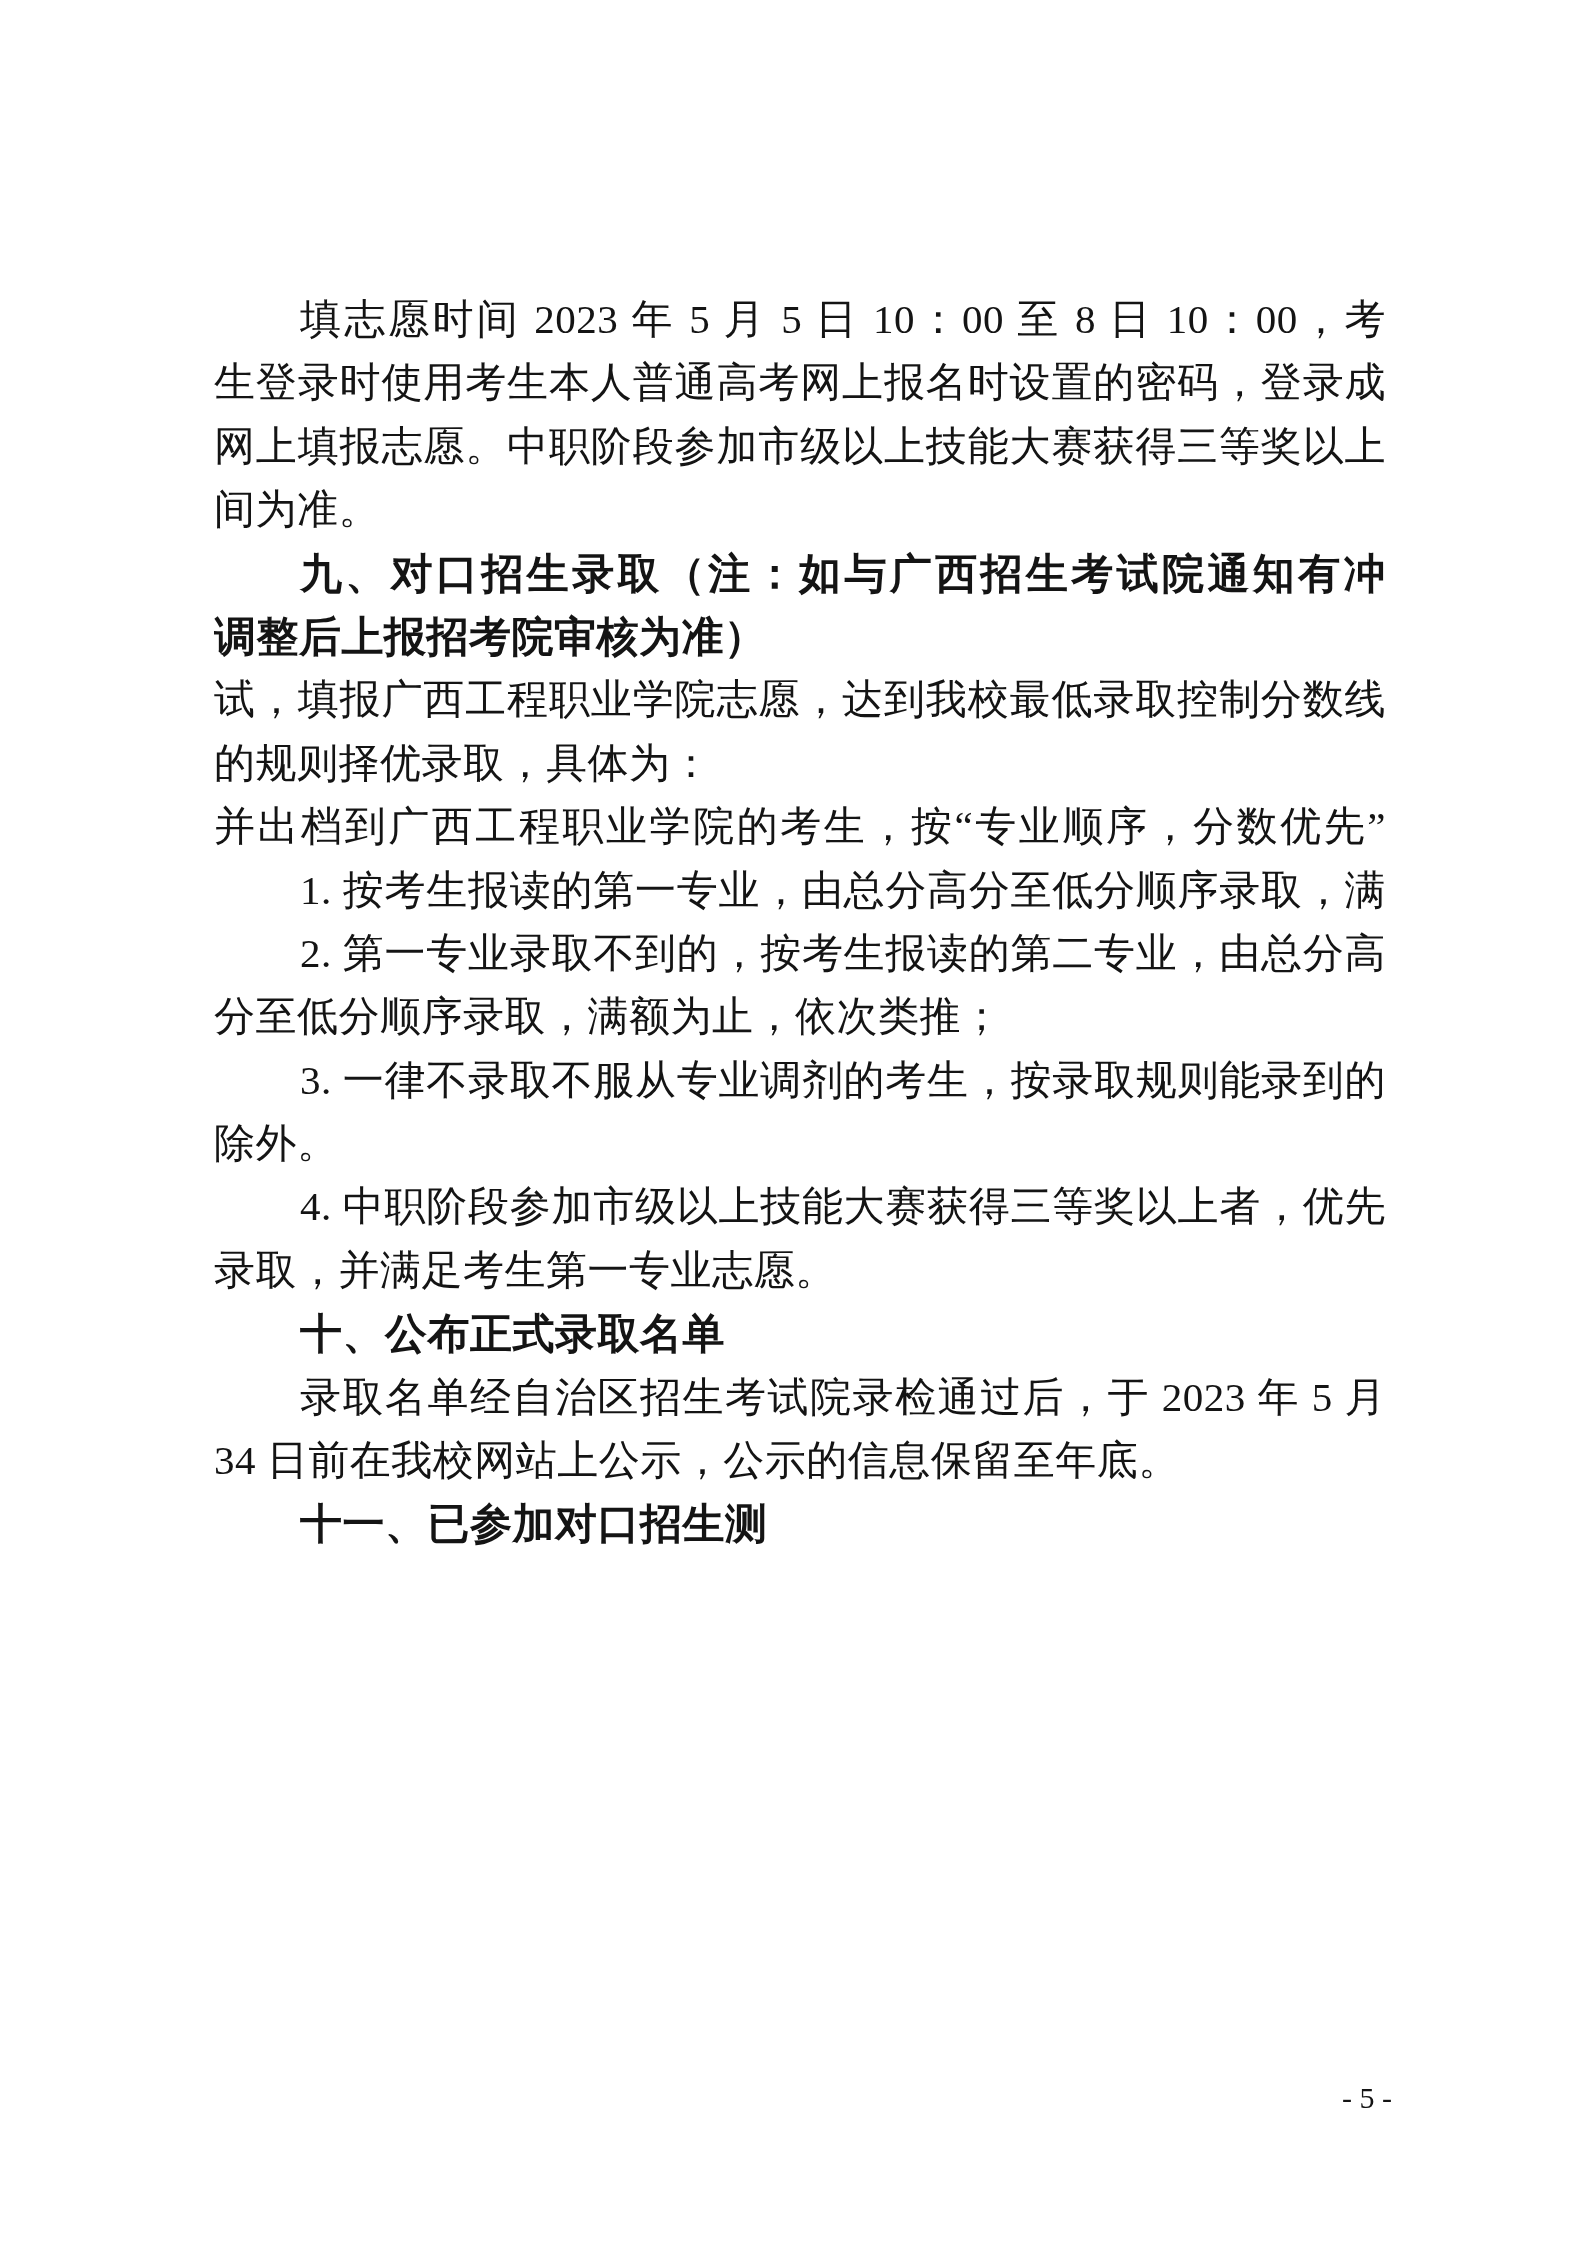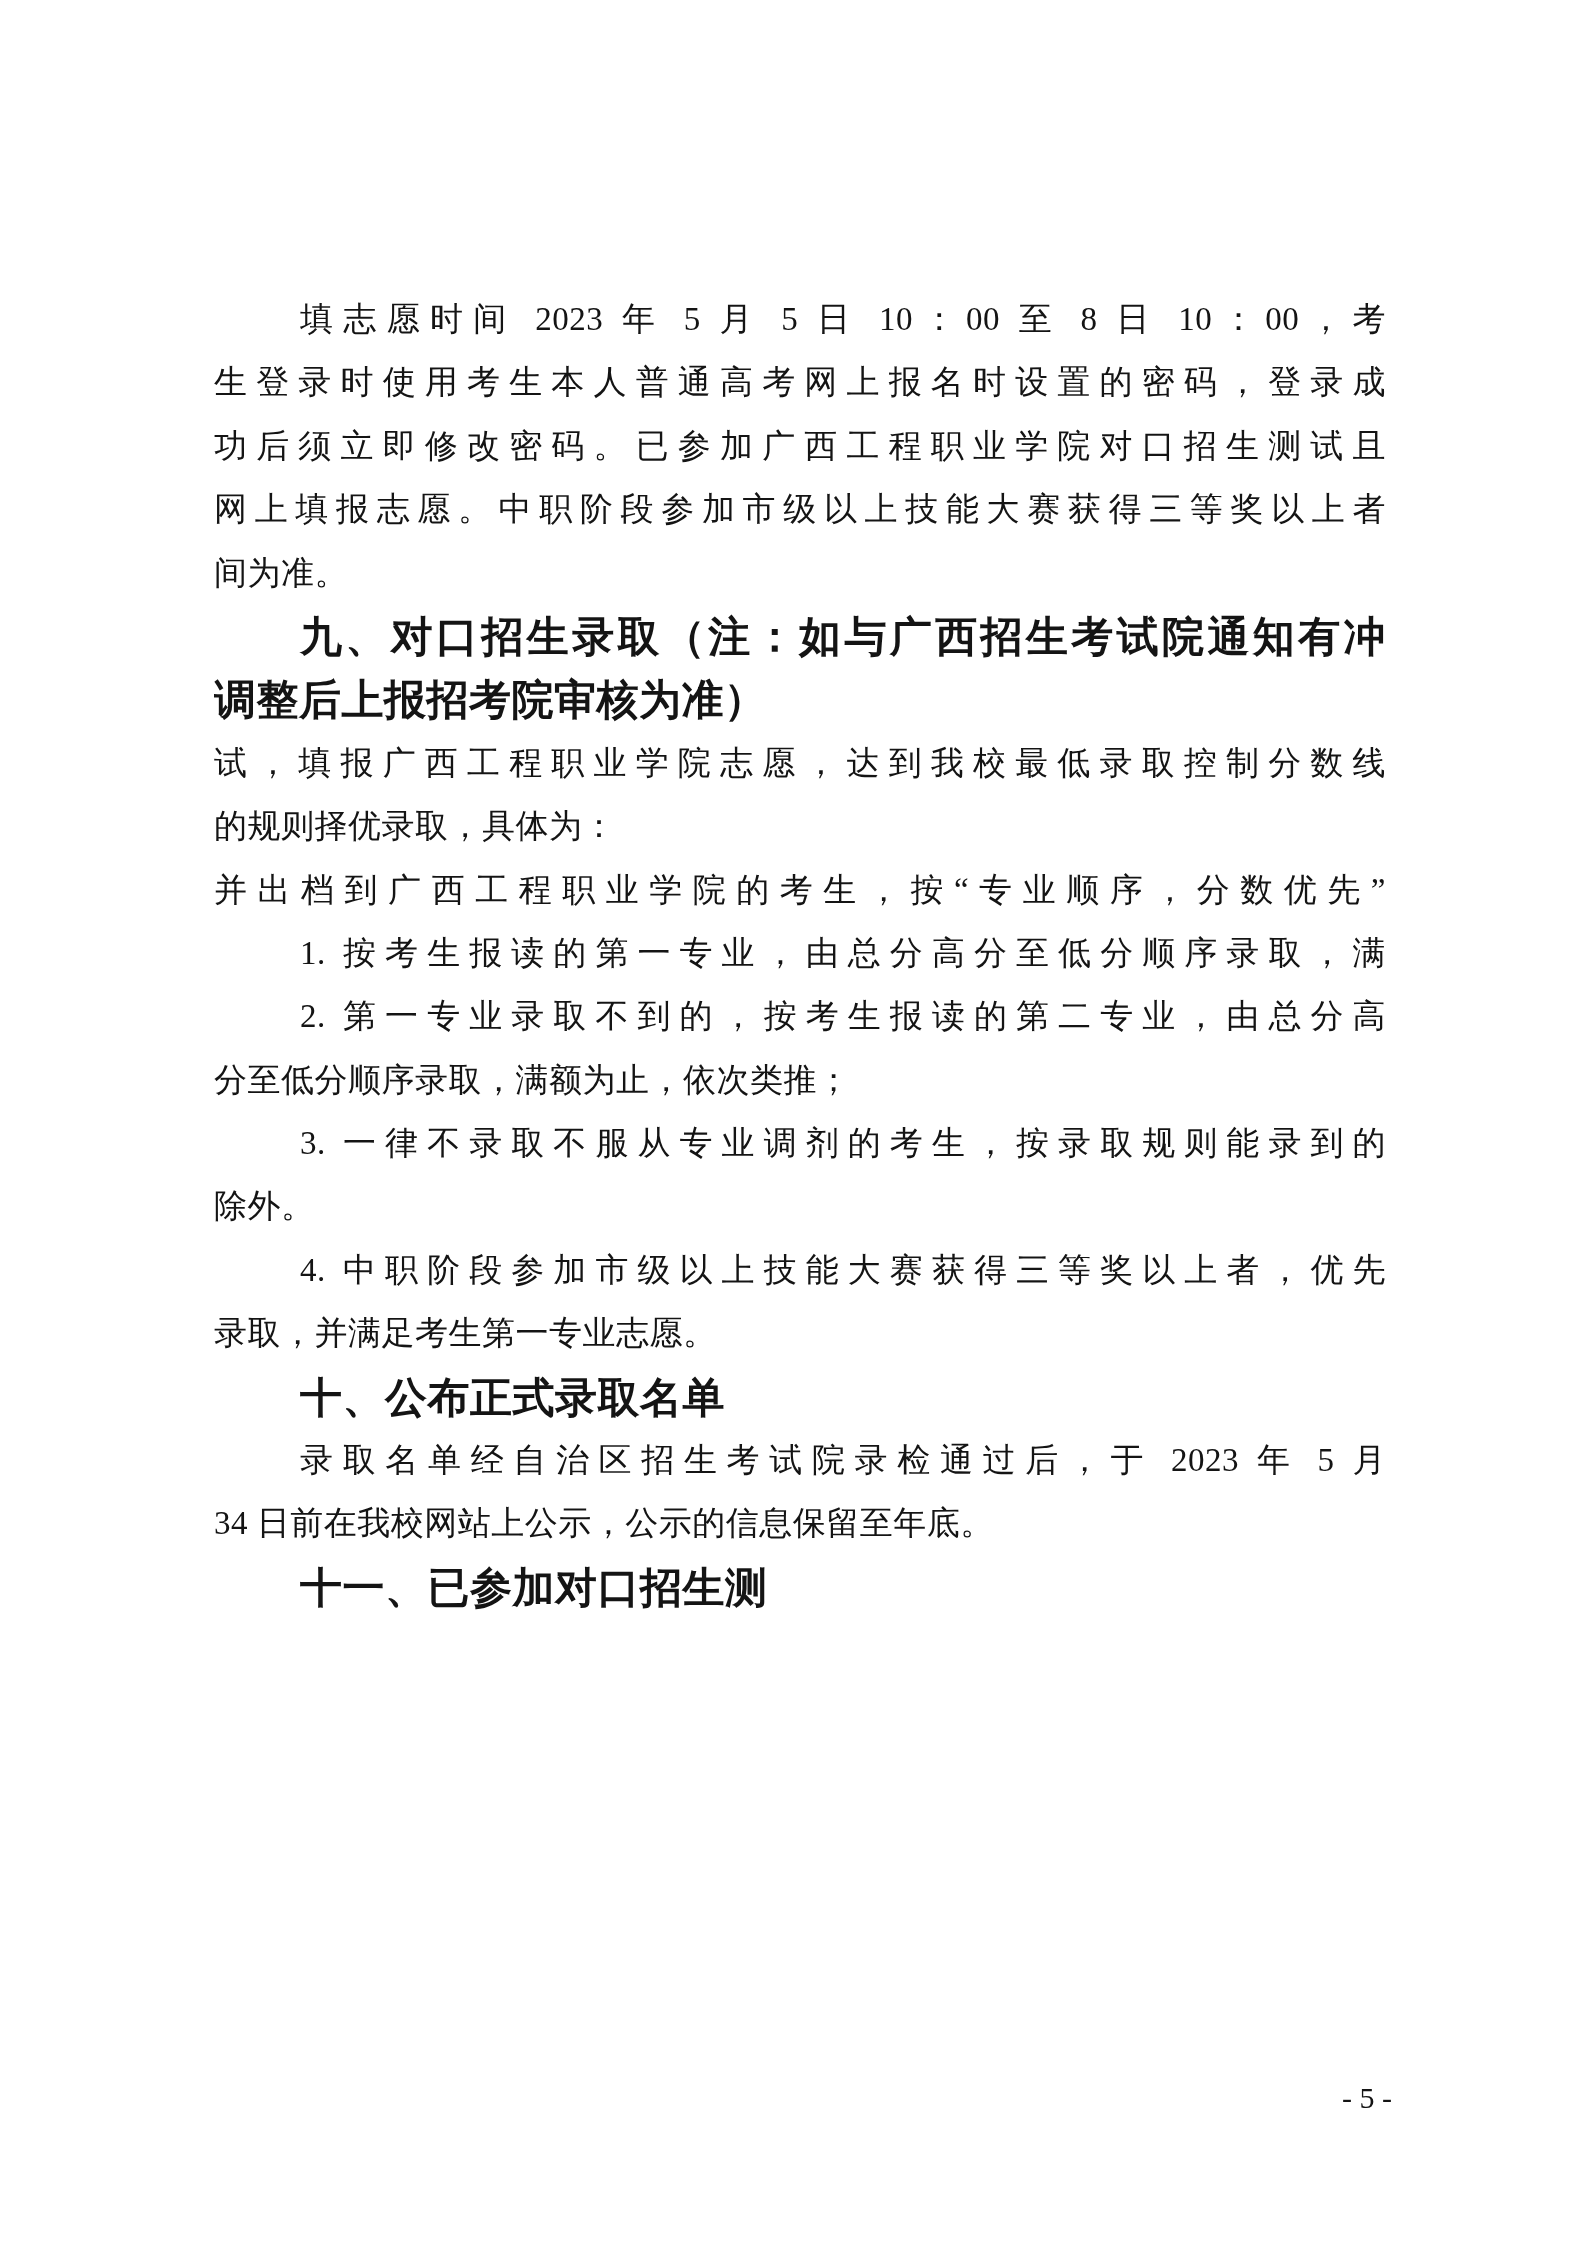--- a/index.html
+++ b/index.html
@@ -16,21 +16,21 @@
     font-family: "Liberation Serif", "DejaVu Serif", serif;
     color: #141414;
   }
   .text-block {
     position: absolute;
     left: 214px;
     top: 288px;
     width: 1172px;
   }
   .line {
-    font-size: 33px;
+    font-size: 41px;
     line-height: 63.4px;
     height: 63.4px;
     white-space: normal;
     overflow: hidden;
     text-align: left;
     letter-spacing: 0.5px;
   }
   .line.indent {
     text-indent: 86px;
   }
@@ -56,21 +56,20 @@
     font-family: "Liberation Serif", "DejaVu Serif", serif;
   }
 </style>
 </head>
 <body>
 
 <div class="page">
   <div class="text-block" id="text-block">
       <div class="line indent fill">填志愿时间 2023 年 5 月 5 日 10：00 至 8 日 10：00，考</div>
       <div class="line fill">生登录时使用考生本人普通高考网上报名时设置的密码，登录成</div>
-      <div class="line fill">功后须立即修改密码。已参加广西工程职业学院对口招生测试且</div>
       <div class="line fill">网上填报志愿。中职阶段参加市级以上技能大赛获得三等奖以上者</div>
       <div class="line">间为准。</div>
       <div class="line heading indent fill">九、对口招生录取（注：如与广西招生考试院通知有冲突，</div>
       <div class="line heading">调整后上报招考院审核为准）</div>
       <div class="line fill">试，填报广西工程职业学院志愿，达到我校最低录取控制分数线</div>
       <div class="line">的规则择优录取，具体为：</div>
       <div class="line fill">并出档到广西工程职业学院的考生，按“专业顺序，分数优先”</div>
       <div class="line indent fill">1. 按考生报读的第一专业，由总分高分至低分顺序录取，满</div>
       <div class="line indent fill">2. 第一专业录取不到的，按考生报读的第二专业，由总分高</div>
       <div class="line">分至低分顺序录取，满额为止，依次类推；</div>

